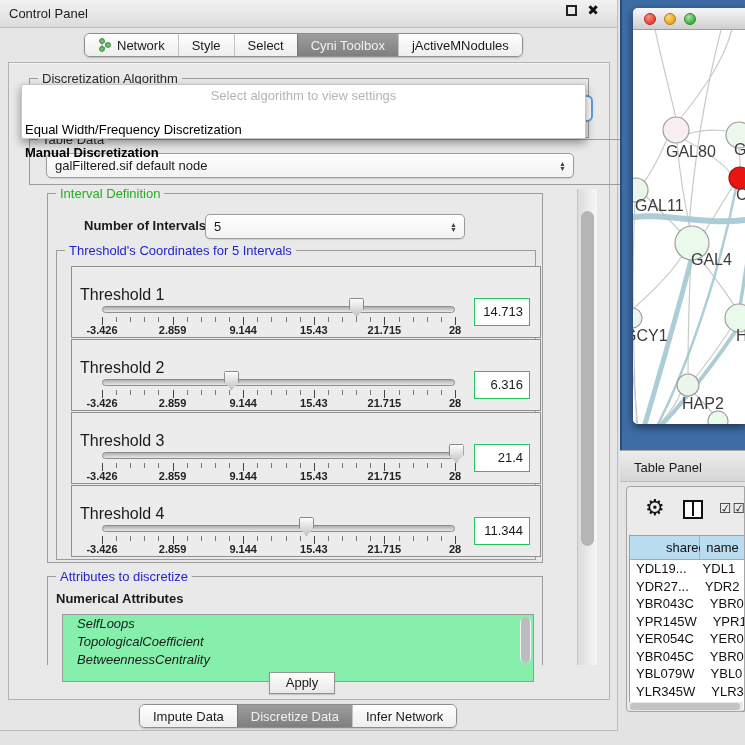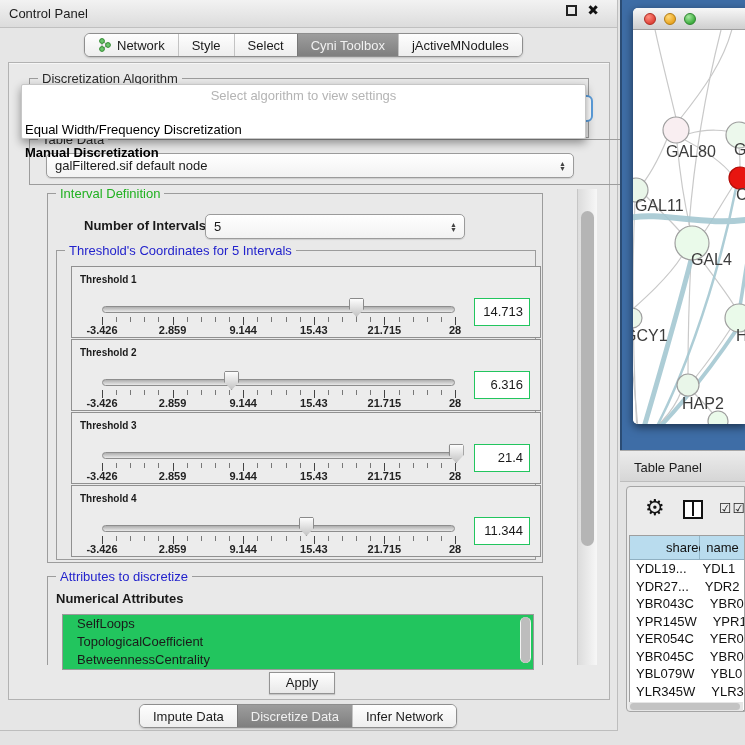--- a/index.html
+++ b/index.html
@@ -50,40 +50,40 @@
            border:1px solid #c7c7c7; border-radius:2px; box-shadow:0 4px 10px rgba(0,0,0,.4); z-index:40; }
   .popup-hint { position:absolute; left:0; right:0; top:3px; text-align:center; color:#b4b4b4; font-size:13px; }
   .popup-item1 { position:absolute; left:3px; top:20px; font-weight:bold; font-size:13px; color:#000;margin-top:40px; }
   .popup-item2 { position:absolute; left:3px; top:37px; font-size:13px; color:#000; }
   .focus-combo { position:absolute; left:36px; top:94px; width:548px; height:27px; background:#fff;
                  border:2px solid #5b9ddb; border-radius:6px; z-index:5; }
 
   
   .th-panel { position:absolute; left:14px; width:470px; height:72px; border:1px solid #909090;
               background:#ececec; }
-  .th-label { position:absolute; left:8px; top:7px; font-weight:bold; font-size:10px; }
+  .th-label { position:absolute; left:8px; top:19px; font-weight:normal; font-size:16px; }
   .track { position:absolute; left:30px; top:39px; width:353px; height:7px; border:1px solid #8d8d8d;
            border-radius:4px; background:linear-gradient(#aeaeae,#e9e9e9); }
   .thumb { position:absolute; top:31px; width:15px; height:19px; margin-left:-7px;
            background:linear-gradient(#fdfdfd,#c4c4c4); border:1px solid #8a8a8a;
            clip-path:polygon(8% 0,92% 0,100% 10%,100% 58%,50% 100%,0 58%,0 10%);
            filter:drop-shadow(0 1px 1px rgba(0,0,0,.3)); }
   .ticks-wrap { position:absolute; left:30px; top:50px; width:355px; height:8px; }
   .ticks-minor { position:absolute; left:0; top:0; width:355px; height:5px;
                  background:repeating-linear-gradient(to right,#777 0 1px,transparent 1px 14.12px); }
   .ticks-major { position:absolute; left:0; top:0; width:355px; height:8px;
                  background:repeating-linear-gradient(to right,#444 0 1px,transparent 1px 70.6px); }
   .scale-row { position:absolute; left:30px; top:57px; width:353px; height:12px; }
   .scale-lab { position:absolute; transform:translateX(-50%); font-size:11px; font-weight:bold; color:#222; white-space:nowrap; }
   .val-box { position:absolute; right:10px; top:31px; width:56px; height:28px; background:#fff;
              border:1px solid #22c55e; font-size:13px; text-align:right; line-height:26px; padding-right:6px; }
 
   
-  .attr-list { position:absolute; left:14px; top:37px; width:472px; height:56px; background:#22c55e;
-               border:1px solid #9a9a9a; overflow:hidden; font-size:13px; }
+  .attr-list { position:absolute; left:14px; top:37px; width:472px; height:68px; background:#86efac;
+               border:1px solid #9a9a9a; overflow:hidden; font-size:13px;font-style:italic; }
   .attr-item { padding:1px 0 1px 14px; line-height:16px; }
   .list-scroll { position:absolute; right:2px; top:2px; width:11px; height:46px;
                  background:#f2f2f2; border-radius:6px; }
   .list-scroll-thumb { position:absolute; left:1px; top:0; width:9px; height:46px; background:#bdbdbd; border-radius:5px; }
 
   
   .main-scroll { position:absolute; left:568px; top:126px; width:20px; height:476px;
                  background:linear-gradient(to right,#dcdcdc,#f7f7f7); border-left:1px solid #c6c6c6; }
   .main-scroll-thumb { position:absolute; left:3px; top:22px; width:13px; height:335px;
                        background:#b5b5b5; border-radius:7px; }

